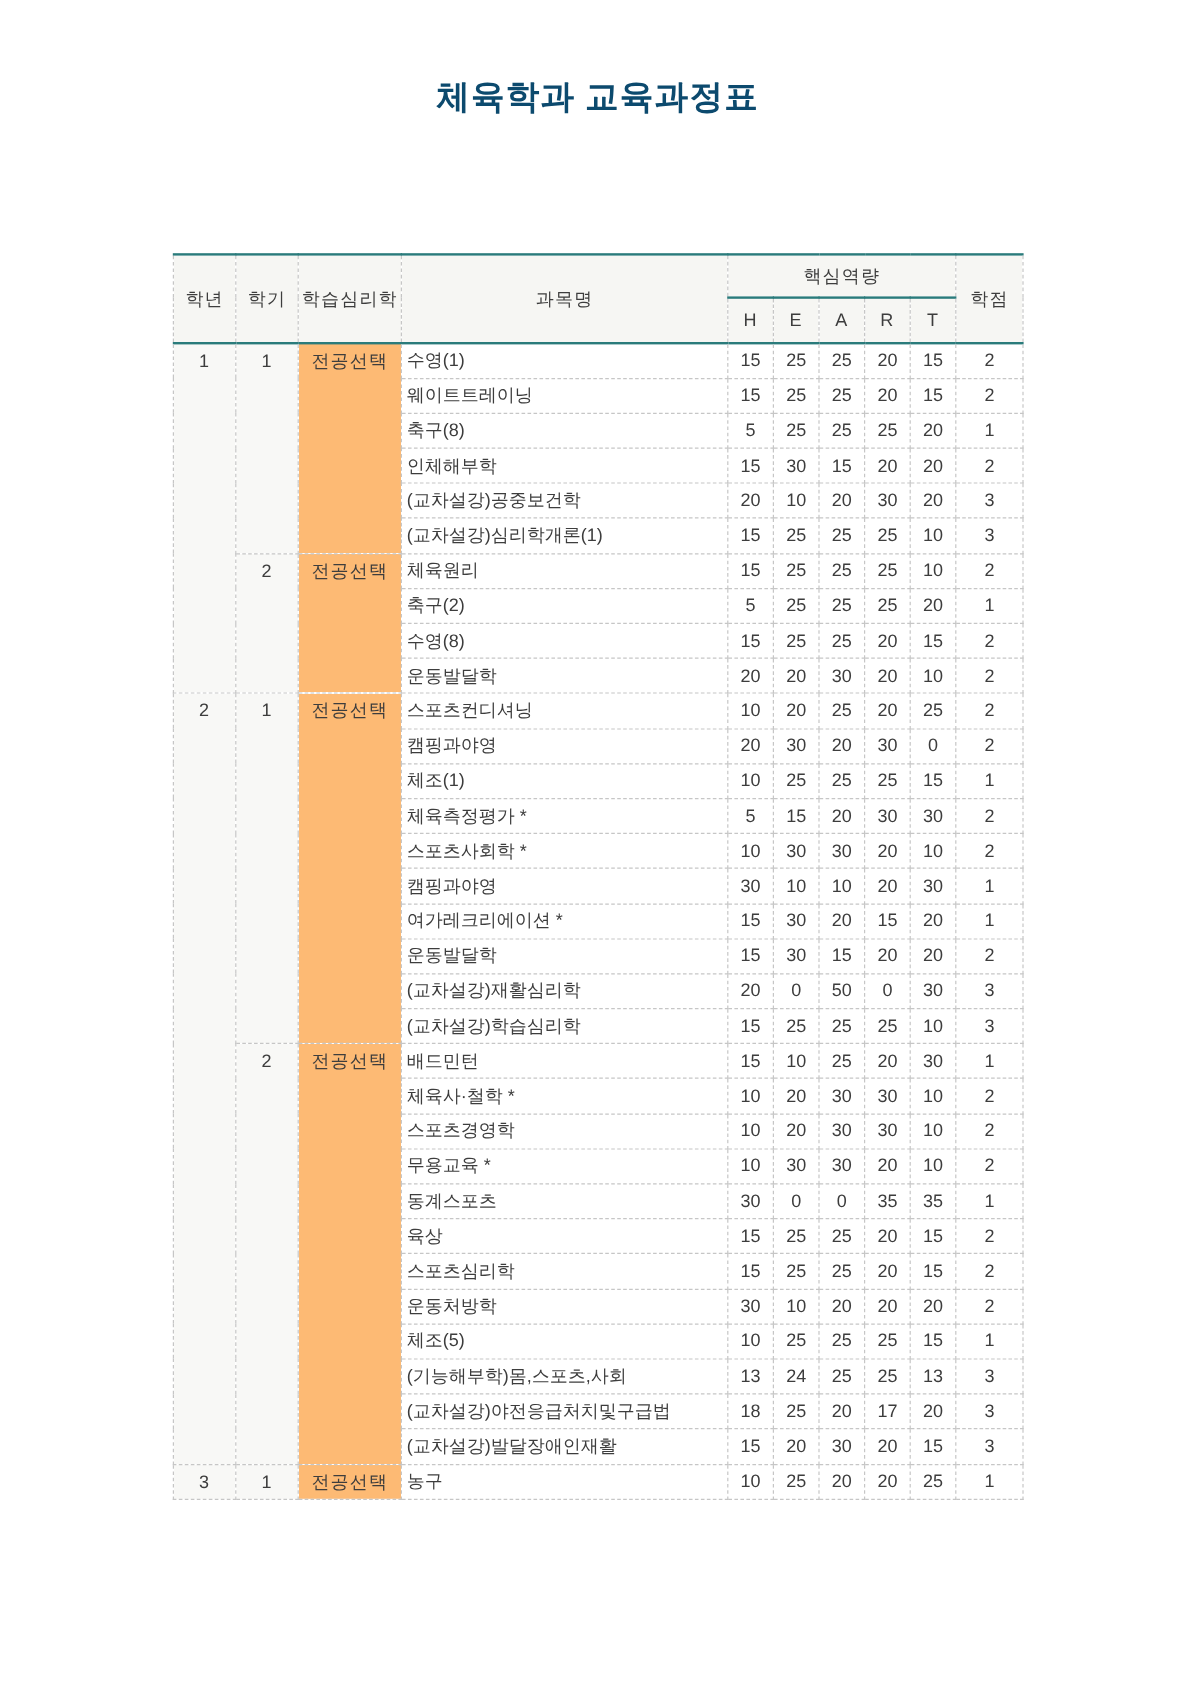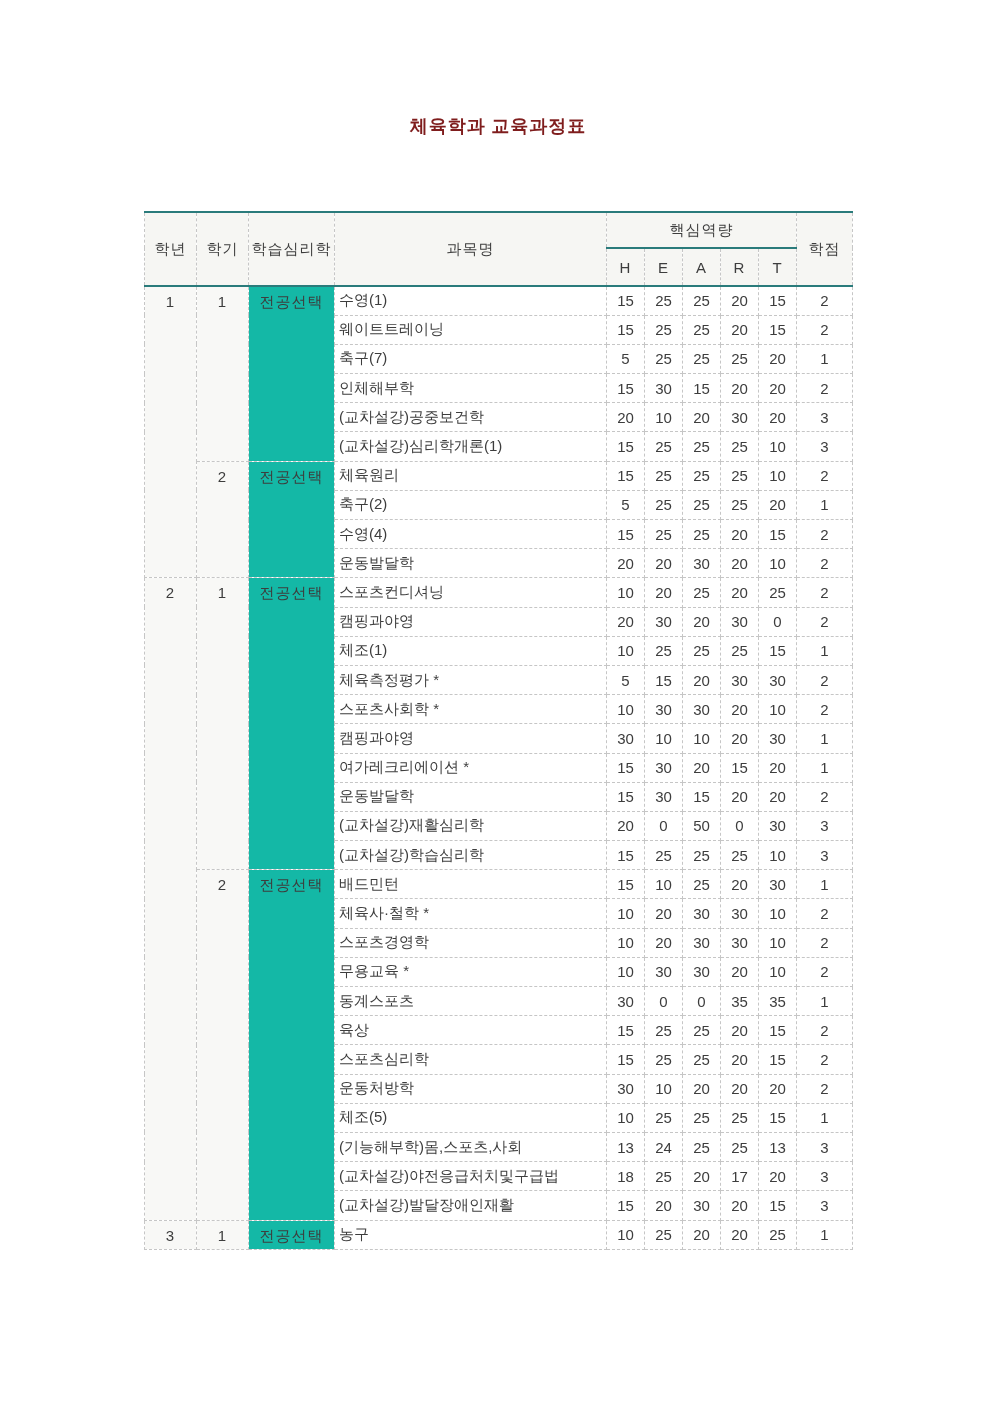--- a/index.html
+++ b/index.html
@@ -6,25 +6,25 @@
   html, body {
     margin: 0; padding: 0;
     width: 992px; height: 1403px;
     background: #ffffff;
     font-family: "Liberation Sans", "DejaVu Sans", sans-serif;
     color: #3d3d3d;
   }
   .doc { width: 708px; margin-left: 144px; }
   .page-title {
     font-family: "Liberation Serif", "DejaVu Serif", serif;
-    font-size: 18px; font-weight: 700;
-    color: #7f1d1d;
+    font-size: 28px; font-weight: 700;
+    color: #0c4a6e;
     text-align: center;
     letter-spacing: 1px;
-    margin: 0; padding-top: 114px;
+    margin: 0; padding-top: 62px;
     height: 188px;
   }
   table.curriculum {
     border-collapse: collapse;
     table-layout: fixed;
     width: 708px;
     margin-top: 23px;
     font-size: 15px;
     border-top: 2px solid #2a7b7b;
     border-left: 1px dashed #c6c6c6;
@@ -46,21 +46,21 @@
   thead tr.hrow2 th { height: 38px; }
   thead th.teal-under { border-bottom: 2px solid #2a7b7b; }
   tbody td { height: 29.2px; }
   td.c-merged {
     vertical-align: top;
     padding-top: 5px;
     line-height: 19px;
     background: #f8f8f6;
     letter-spacing: 1px;
   }
-  td.c-cat { background: #14b8a6; }
+  td.c-cat { background: #fdba74; }
   td.c-subj { text-align: left; padding-left: 4px; margin-top: 12px; }
   td.c-num, td.c-credit { text-align: center; }
 </style>
 </head>
 <body>
 
 <div class="doc">
   <h1 class="page-title">체육학과 교육과정표</h1>
 
   <table class="curriculum">
@@ -109,21 +109,21 @@
         <tr>
           <td class="c-subj">웨이트트레이닝</td>
           <td class="c-num">15</td>
           <td class="c-num">25</td>
           <td class="c-num">25</td>
           <td class="c-num">20</td>
           <td class="c-num">15</td>
           <td class="c-credit">2</td>
         </tr>
         <tr>
-          <td class="c-subj">축구(7)</td>
+          <td class="c-subj">축구(8)</td>
           <td class="c-num">5</td>
           <td class="c-num">25</td>
           <td class="c-num">25</td>
           <td class="c-num">25</td>
           <td class="c-num">20</td>
           <td class="c-credit">1</td>
         </tr>
         <tr>
           <td class="c-subj">인체해부학</td>
           <td class="c-num">15</td>
@@ -165,21 +165,21 @@
         <tr>
           <td class="c-subj">축구(2)</td>
           <td class="c-num">5</td>
           <td class="c-num">25</td>
           <td class="c-num">25</td>
           <td class="c-num">25</td>
           <td class="c-num">20</td>
           <td class="c-credit">1</td>
         </tr>
         <tr>
-          <td class="c-subj">수영(4)</td>
+          <td class="c-subj">수영(8)</td>
           <td class="c-num">15</td>
           <td class="c-num">25</td>
           <td class="c-num">25</td>
           <td class="c-num">20</td>
           <td class="c-num">15</td>
           <td class="c-credit">2</td>
         </tr>
         <tr>
           <td class="c-subj">운동발달학</td>
           <td class="c-num">20</td>

